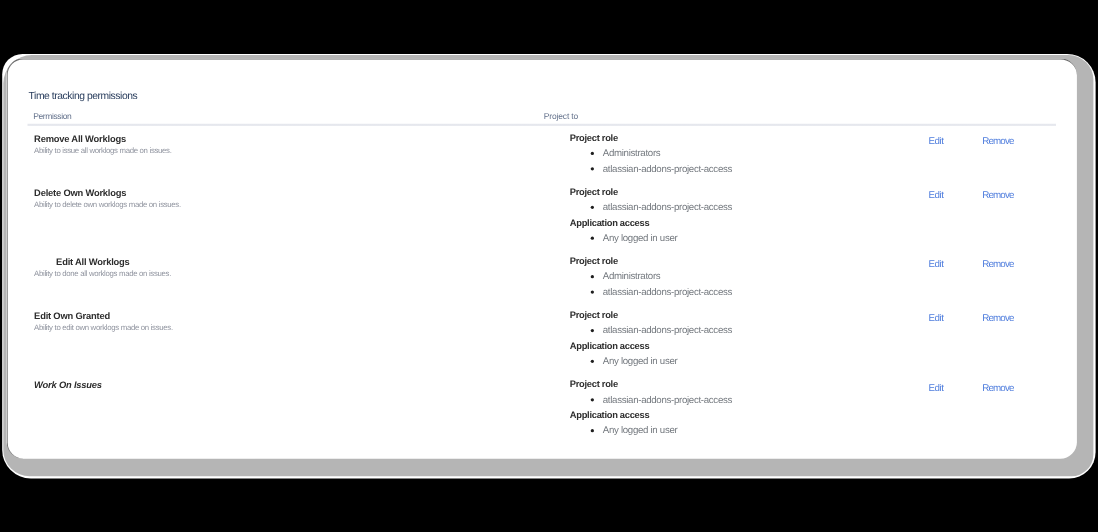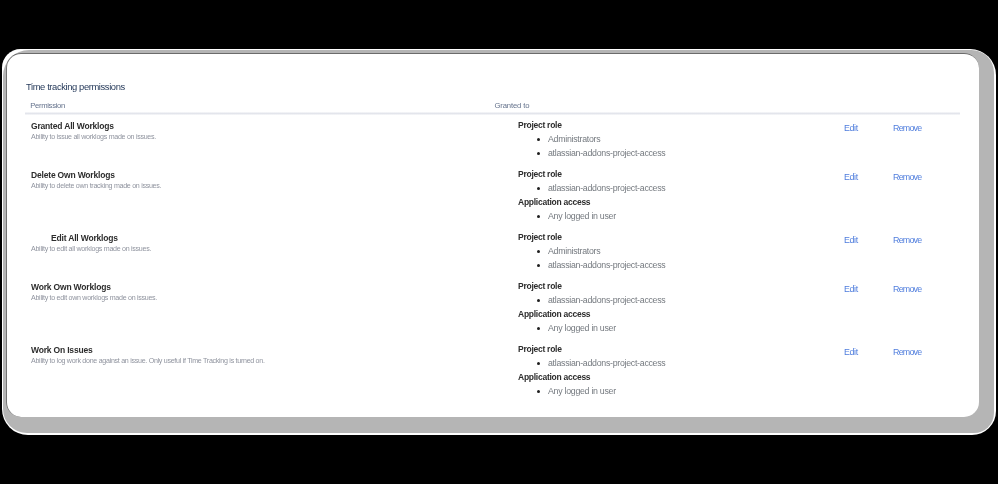--- a/index.html
+++ b/index.html
@@ -94,73 +94,72 @@
 <body>
 
 <div id="wrap">
   <div id="card-shadow"></div>
   <div id="card"></div>
   <div id="card-edge"></div>
 </div>
 
 <div class="title">Time tracking permissions</div>
 <div class="colhead" id="colhead-permission">Permission</div>
-<div class="colhead" id="colhead-granted">Granted to</div>
+<div class="colhead" id="colhead-granted">Project to</div>
 <div class="divider"></div>
 
 <div id="rows">
     <div class="row" style="top: 118px; height: 49px;">
-      <div class="perm-name" style="top: 3px;">Granted All Worklogs</div>
+      <div class="perm-name" style="top: 3px;">Remove All Worklogs</div>
       <div class="perm-desc" style="top: 14px;">Ability to issue all worklogs made on issues.</div>
       <div class="grant" style="top: 0px;">
         <div class="grant-label">Project role</div>
         <div class="grant-item"><span class="bullet"></span><span>Administrators</span></div>
         <div class="grant-item"><span class="bullet"></span><span>atlassian-addons-project-access</span></div>
       </div>
       <a class="act act-edit" style="top: 4.8px;">Edit</a>
       <a class="act act-remove" style="top: 4.8px;">Remove</a>
     </div>
     <div class="row" style="top: 167px; height: 63px;">
       <div class="perm-name" style="top: 3px; text-align: right;">Delete Own Worklogs</div>
-      <div class="perm-desc" style="top: 14px;">Ability to delete own tracking made on issues.</div>
+      <div class="perm-desc" style="top: 14px;">Ability to delete own worklogs made on issues.</div>
       <div class="grant" style="top: 0px;">
         <div class="grant-label">Project role</div>
         <div class="grant-item"><span class="bullet"></span><span>atlassian-addons-project-access</span></div>
         <div class="grant-label">Application access</div>
         <div class="grant-item"><span class="bullet"></span><span>Any logged in user</span></div>
       </div>
       <a class="act act-edit" style="top: 4.8px;">Edit</a>
       <a class="act act-remove" style="top: 4.8px;">Remove</a>
     </div>
     <div class="row" style="top: 230px; height: 49px;">
       <div class="perm-name" style="top: 3px; padding-left: 20px;">Edit All Worklogs</div>
-      <div class="perm-desc" style="top: 14px;">Ability to edit all worklogs made on issues.</div>
+      <div class="perm-desc" style="top: 14px;">Ability to done all worklogs made on issues.</div>
       <div class="grant" style="top: 0px;">
         <div class="grant-label">Project role</div>
         <div class="grant-item"><span class="bullet"></span><span>Administrators</span></div>
         <div class="grant-item"><span class="bullet"></span><span>atlassian-addons-project-access</span></div>
       </div>
       <a class="act act-edit" style="top: 4.8px;">Edit</a>
       <a class="act act-remove" style="top: 4.8px;">Remove</a>
     </div>
     <div class="row" style="top: 279px; height: 63px;">
-      <div class="perm-name" style="top: 3px;">Work Own Worklogs</div>
+      <div class="perm-name" style="top: 3px;">Edit Own Granted</div>
       <div class="perm-desc" style="top: 14px;">Ability to edit own worklogs made on issues.</div>
       <div class="grant" style="top: 0px;">
         <div class="grant-label">Project role</div>
         <div class="grant-item"><span class="bullet"></span><span>atlassian-addons-project-access</span></div>
         <div class="grant-label">Application access</div>
         <div class="grant-item"><span class="bullet"></span><span>Any logged in user</span></div>
       </div>
       <a class="act act-edit" style="top: 4.8px;">Edit</a>
       <a class="act act-remove" style="top: 4.8px;">Remove</a>
     </div>
     <div class="row" style="top: 342px; height: 63px;">
-      <div class="perm-name" style="top: 3px;">Work On Issues</div>
-      <div class="perm-desc" style="top: 14px;">Ability to log work done against an issue. Only useful if Time Tracking is turned on.</div>
+      <div class="perm-name" style="top: 3px; font-style: italic;">Work On Issues</div>
       <div class="grant" style="top: 0px;">
         <div class="grant-label">Project role</div>
         <div class="grant-item"><span class="bullet"></span><span>atlassian-addons-project-access</span></div>
         <div class="grant-label">Application access</div>
         <div class="grant-item"><span class="bullet"></span><span>Any logged in user</span></div>
       </div>
       <a class="act act-edit" style="top: 4.8px;">Edit</a>
       <a class="act act-remove" style="top: 4.8px;">Remove</a>
     </div>
   </div>

